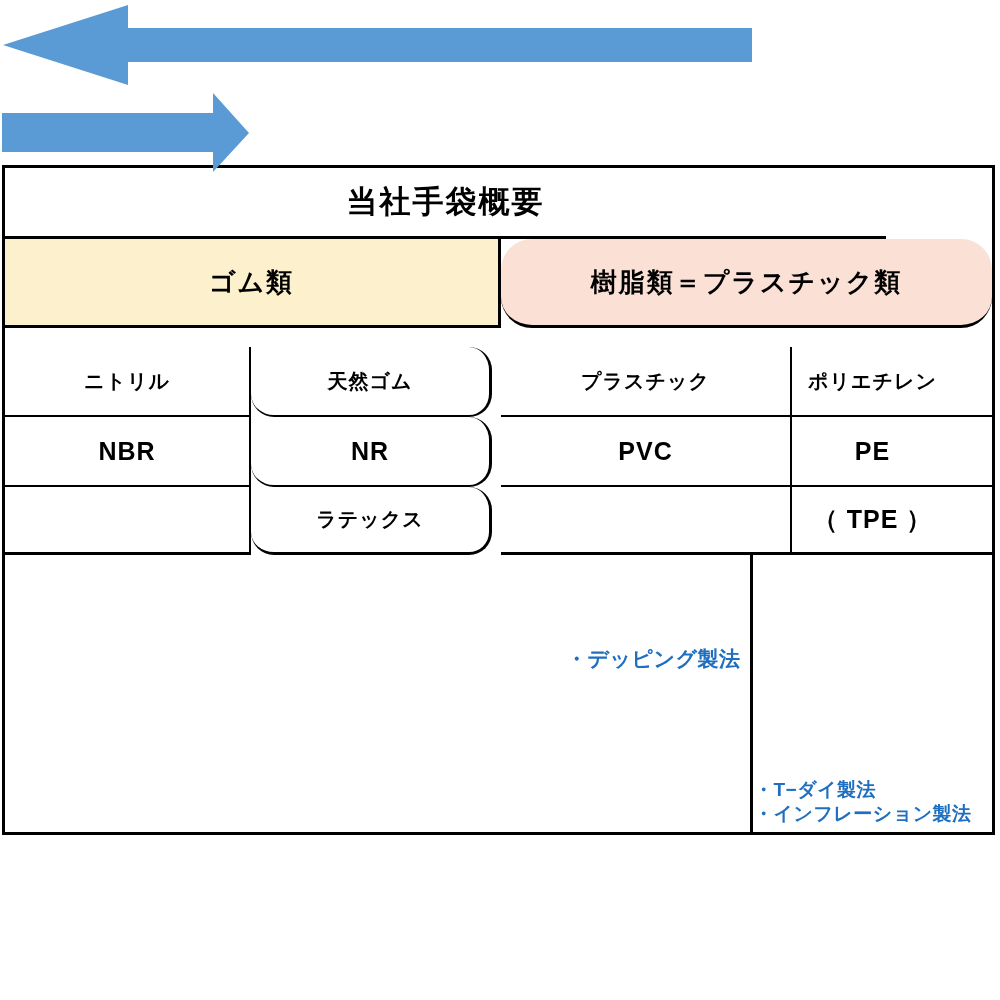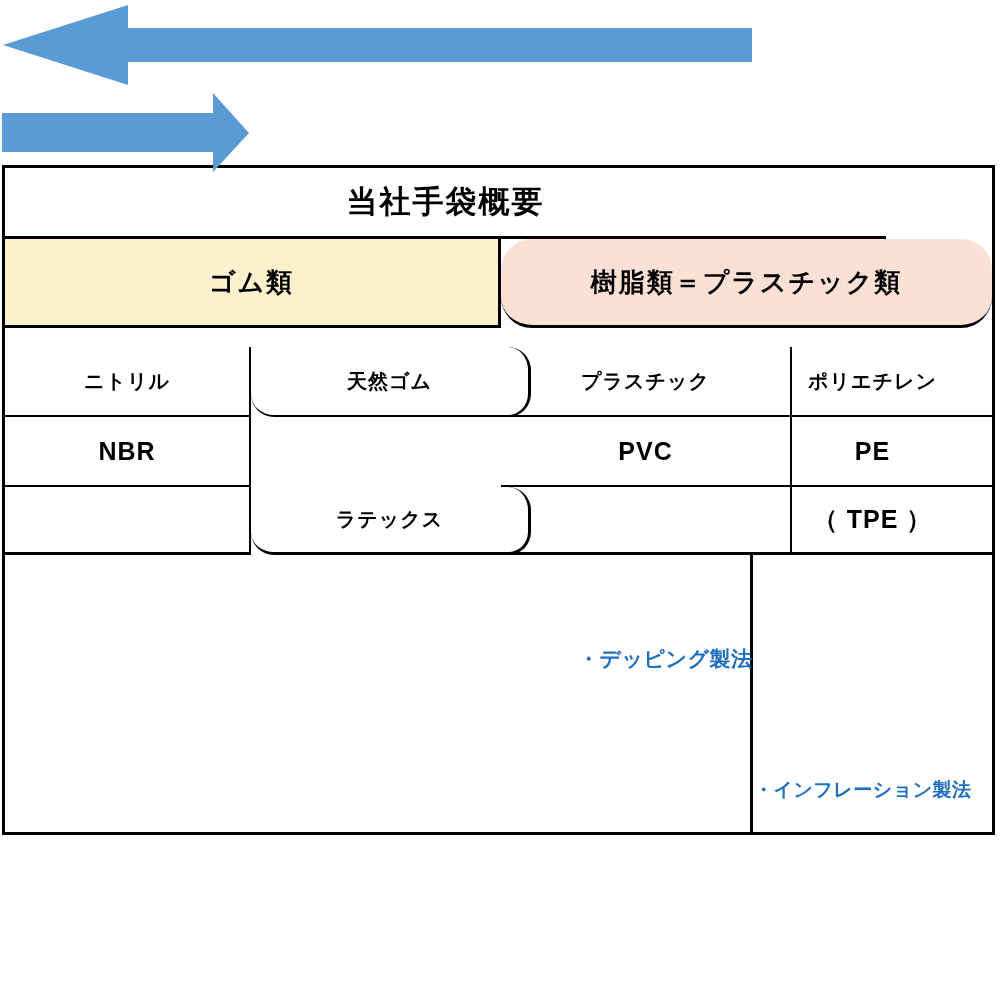--- a/index.html
+++ b/index.html
@@ -86,21 +86,21 @@
   
   .data-cell {
     border-bottom: 2px solid #000000;
     font-size: 20px;
     font-weight: bold;
   }
   .data-cell.jp { letter-spacing: 1px; }
   .data-cell.latin { font-size: 25px; letter-spacing: 1px; }
 
   .c0 { left: 0px;   width: 246px; border-right: 2px solid #000000; }
-  .c1 { left: 246px; width: 280px; border-right: 3px solid #000000; border-radius: 23px; }
+  .c1 { left: 246px; width: 241px; border-right: 3px solid #000000; border-radius: 23px; }
   .c2 { left: 496px; width: 291px; border-right: 2px solid #000000; }
   .c3 { left: 748px; width: 239px; }
 
   .r0 { top: 179px; height: 70px; }
   .r1 { top: 249px; height: 70px; }
   .r2 { top: 319px; height: 68px; border-bottom: 3px solid #000000; }
 
   
   .arrow-area-left {
     position: absolute;
@@ -130,21 +130,21 @@
 
   
   .caption {
     position: absolute;
     color: #1F6FC0;
     font-weight: bold;
     white-space: nowrap;
     font-family: "Liberation Sans", "DejaVu Sans", sans-serif;
   }
   #cap-dipping {
-    left: 578px;
+    left: 566px;
     top: 645px;
     font-size: 21px;
     letter-spacing: 0.5px;
     font-family: Liberation Mono, monospace;
   }
   #cap-right-block {
     left: 754px;
     top: 778px;
     font-size: 19px;
     line-height: 24px;
@@ -163,20 +163,21 @@
 
     <div class="cell cat-cell cat-rubber">ゴム類</div>
     <div class="cell cat-cell cat-resin">樹脂類＝プラスチック類</div>
 
     <div class="cell data-cell jp r0 c0">ニトリル</div>
     <div class="cell data-cell jp r0 c1">天然ゴム</div>
     <div class="cell data-cell jp r0 c2">プラスチック</div>
     <div class="cell data-cell jp r0 c3">ポリエチレン</div>
 
     <div class="cell data-cell latin r1 c0">NBR</div>
+    <div class="cell data-cell latin r1 c1">NR</div>
     <div class="cell data-cell latin r1 c2">PVC</div>
     <div class="cell data-cell latin r1 c3">PE</div>
 
     <div class="cell data-cell jp r2 c0"></div>
     <div class="cell data-cell jp r2 c1">ラテックス</div>
     <div class="cell data-cell jp r2 c2"></div>
     <div class="cell data-cell latin r2 c3">（ TPE ）</div>
 
     <div class="arrow-area-left"></div>
     <div class="arrow-area-right"></div>
@@ -191,16 +192,17 @@
 
   <div id="arrow-right-wrap">
     <svg class="arrow-svg" width="252" height="86" viewBox="0 0 252 86" xmlns="http://www.w3.org/2000/svg">
       <polygon points="249,43 213,3 213,23 2,23 2,62 213,62 213,82" fill="#5B9BD5"></polygon>
     </svg>
   </div>
 
   <div class="caption" id="cap-dipping">・デッピング製法</div>
 
   <div class="caption" id="cap-right-block">
+    <div>・T−ダイ製法</div>
     <div>・インフレーション製法</div>
   </div>
 
 </div>
 
 </body></html>

